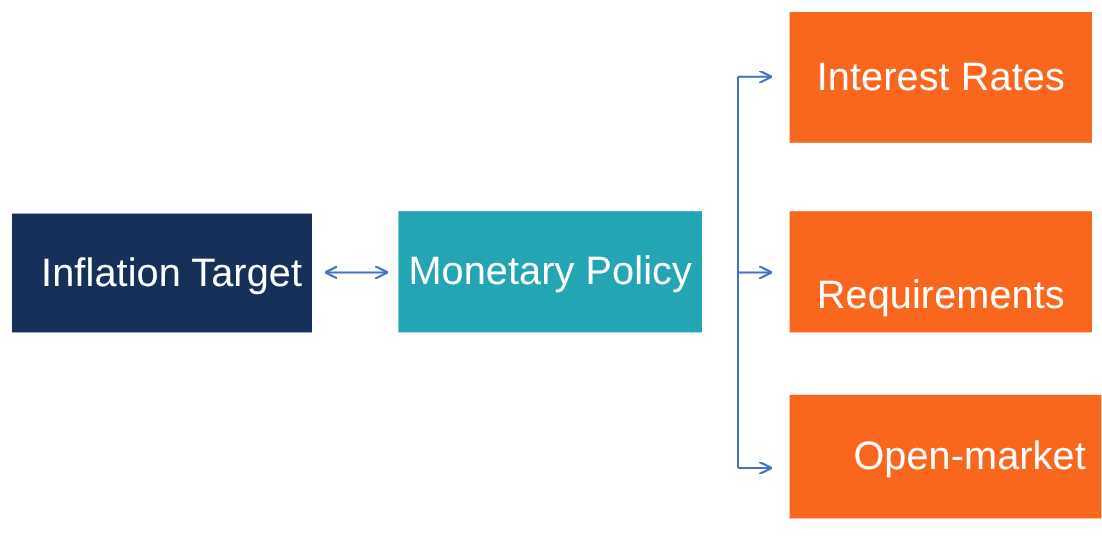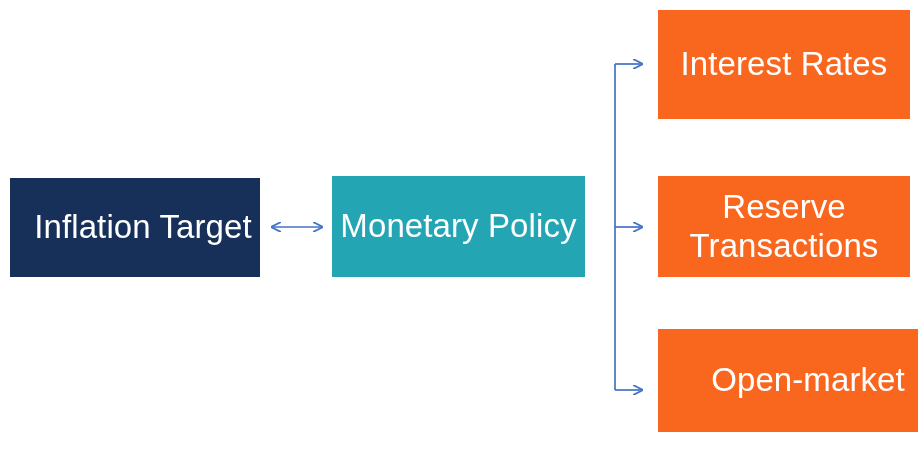--- a/index.html
+++ b/index.html
@@ -113,22 +113,22 @@
   <div id="node-monetary-policy" class="node" style="background:#24A5B3;">
     <span class="label">Monetary Policy</span>
   </div>
 
   <div id="node-interest-rates" class="node" style="background:#F9661E;">
     <span class="label">Interest Rates</span>
   </div>
 
   <div id="node-reserve-requirements" class="node" style="background:#F9661E;">
     <span class="label">
-      <span>Reserve</span><br>
-      <span>Transactions</span>
+      <br>
+      <span>Requirements</span>
     </span>
   </div>
 
   <div id="node-open-market-transactions" class="node" style="background:#F9661E;">
     <span class="label">
       <span>Open-market</span><br>
     </span>
   </div>
 
 </div>

